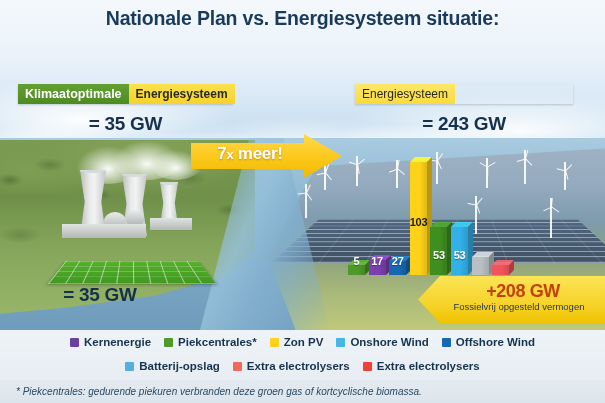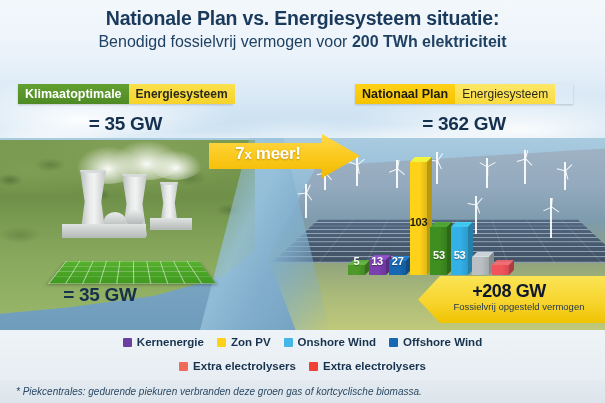--- a/index.html
+++ b/index.html
@@ -50,21 +50,21 @@
   }
   #card-left{left:18px;top:84px;width:215px;}
   #card-left .pill-a{background:linear-gradient(180deg,#63a031,#4e8a23);}
   #card-left .pill-b{background:linear-gradient(180deg,#fbe14e,#f6d32a);font-weight:bold;}
   #card-right{left:355px;top:84px;width:218px;}
   #card-right .pill-a{background:linear-gradient(180deg,#ffd21a,#f5c400);color:#1c1c10;}
   #card-right .pill-b{background:linear-gradient(180deg,#fde768,#fadb3e);}
 
   
   #arrow-7x{
-    position:absolute;left:209px;top:134px;width:151px;height:44px;z-index:27;
+    position:absolute;left:191px;top:134px;width:151px;height:44px;z-index:27;
   }
   #arrow-7x svg{display:block;}
   .arrow-7x-label{
     position:absolute;left:0;top:10px;width:118px;text-align:center;
     font-size:17px;font-weight:bold;color:#ffffff;
     text-shadow:0 1px 2px rgba(140,100,0,.55);letter-spacing:-.3px;
   }
   .arrow-7x-label .x{font-size:13px;}
 
   
@@ -149,22 +149,22 @@
     transform:skewY(-45deg);transform-origin:bottom left;filter:brightness(.72);}
   .bar .val{
     position:absolute;left:0;width:100%;text-align:center;
     font-size:11px;font-weight:bold;letter-spacing:-.3px;
   }
 
   
   #banner-208{position:absolute;left:418px;top:276px;width:187px;height:47px;z-index:26;}
   #banner-208 svg{display:block;}
   .b208-main{
-    position:absolute;left:10px;top:5px;width:162px;text-align:center;
-    font-size:18px;font-weight:bold;color:#0f172a;letter-spacing:-.4px;
+    position:absolute;left:24px;top:5px;width:162px;text-align:center;
+    font-size:18px;font-weight:bold;color:#c2410c;letter-spacing:-.4px;
   }
   .b208-sub{
     position:absolute;left:16px;top:25px;width:170px;text-align:center;
     font-size:9.5px;color:#24384d;
   }
   
   #gw-left-bottom{
     position:absolute;left:0px;top:284px;width:200px;text-align:center;z-index:26;
     font-size:19px;font-weight:bold;color:#16314d;letter-spacing:-.3px;
   }
@@ -283,37 +283,35 @@
     <div class="turbine" style="left:545px;top:60px;width:12px;height:40px;">
       <div class="mast"></div>
         <div class="blade" style="transform:rotate(5deg)"></div>
       <div class="blade" style="transform:rotate(125deg)"></div>
         <div class="blade" style="transform:rotate(245deg)"></div>
     </div>
   </div>
 
   <div class="title-wrap">
     <div class="title-1">Nationale Plan vs. Energiesysteem situatie:</div>
-    <div class="title-2"><span>Benodigd fossielvrij vermogen voor </span><b>200 TWh elektriciteit</b></div>
   </div>
 
   <div class="card" id="card-left">
     <div class="pillrow">
       <div class="pill-a">Klimaatoptimale</div>
       <div class="pill-b">Energiesysteem</div>
     </div>
     <div class="gw">= 35 GW</div>
   </div>
 
   <div class="card" id="card-right">
     <div class="pillrow">
-      <div class="pill-a">Nationaal Plan</div>
       <div class="pill-b">Energiesysteem</div>
     </div>
-    <div class="gw">= 362 GW</div>
+    <div class="gw">= 243 GW</div>
   </div>
 
   <div id="arrow-7x">
     <svg width="151" height="44" viewBox="0 0 151 44">
       <defs>
         <linearGradient id="ag1" x1="0" y1="0" x2="0" y2="1">
           <stop offset="0" stop-color="#ffd94a"></stop>
             <stop offset="55%" stop-color="#fbc81a"></stop>
             <stop offset="100%" stop-color="#f0b800"></stop>
         </linearGradient>
@@ -327,21 +325,21 @@
       <div class="bar" style="left: 2px; width: 17px; height: 10px;">
         <div class="face" style="background: linear-gradient(90deg, rgb(77, 154, 42) 0%, rgb(77, 154, 42) 55%, rgba(0, 0, 0, 0.12) 100%) rgb(77, 154, 42);"></div>
         <div class="top" style="background: rgb(77, 154, 42); filter: brightness(1.22);"></div>
         <div class="side" style="background: rgb(77, 154, 42);"></div>
         <div class="val" style="color: rgb(255, 255, 255); bottom: 8px; text-shadow: rgba(0, 0, 0, 0.35) 0px 1px 1px;">5</div>
       </div>
       <div class="bar" style="left: 22.6px; width: 17px; height: 15.246px;">
         <div class="face" style="background: linear-gradient(90deg, rgb(123, 63, 176) 0%, rgb(123, 63, 176) 55%, rgba(0, 0, 0, 0.12) 100%) rgb(123, 63, 176);"></div>
         <div class="top" style="background: rgb(123, 63, 176); filter: brightness(1.22);"></div>
         <div class="side" style="background: rgb(123, 63, 176);"></div>
-        <div class="val" style="color: rgb(255, 255, 255); bottom: 8px; text-shadow: rgba(0, 0, 0, 0.35) 0px 1px 1px;">13</div>
+        <div class="val" style="color: rgb(255, 255, 255); bottom: 8px; text-shadow: rgba(0, 0, 0, 0.35) 0px 1px 1px;">17</div>
       </div>
       <div class="bar" style="left: 43.2px; width: 17px; height: 14px;">
         <div class="face" style="background: linear-gradient(90deg, rgb(22, 104, 179) 0%, rgb(22, 104, 179) 55%, rgba(0, 0, 0, 0.12) 100%) rgb(22, 104, 179);"></div>
         <div class="top" style="background: rgb(22, 104, 179); filter: brightness(1.22);"></div>
         <div class="side" style="background: rgb(22, 104, 179);"></div>
         <div class="val" style="color: rgb(255, 255, 255); bottom: 8px; text-shadow: rgba(0, 0, 0, 0.35) 0px 1px 1px;">27</div>
       </div>
       <div class="bar" style="left: 63.8px; width: 17px; height: 113px;">
         <div class="face" style="background: linear-gradient(90deg, rgb(255, 210, 26) 0%, rgb(255, 210, 26) 55%, rgba(0, 0, 0, 0.12) 100%) rgb(255, 210, 26);"></div>
         <div class="top" style="background: rgb(255, 210, 26); filter: brightness(1.22);"></div>
@@ -391,34 +389,42 @@
 
   <div id="gw-left-bottom">= 35 GW</div>
 
   <div class="legend">
     <div class="legrow" id="legend-row-1">
         <div class="legitem">
           <span class="sw" style="background: rgb(107, 63, 160);"></span>
           <span class="legtext">Kernenergie</span>
         </div>
         <div class="legitem">
+          <span class="sw" style="background: rgb(77, 154, 42);"></span>
+          <span class="legtext">Piekcentrales*</span>
+        </div>
+        <div class="legitem">
           <span class="sw" style="background: rgb(255, 210, 26);"></span>
           <span class="legtext">Zon PV</span>
         </div>
         <div class="legitem">
           <span class="sw" style="background: rgb(69, 182, 232);"></span>
           <span class="legtext">Onshore Wind</span>
         </div>
         <div class="legitem">
           <span class="sw" style="background: rgb(22, 104, 179);"></span>
           <span class="legtext">Offshore Wind</span>
         </div>
       </div>
     <div class="legrow" id="legend-row-2">
         <div class="legitem">
+          <span class="sw" style="background: rgb(86, 174, 224);"></span>
+          <span class="legtext">Batterij-opslag</span>
+        </div>
+        <div class="legitem">
           <span class="sw" style="background: rgb(240, 106, 90);"></span>
           <span class="legtext">Extra electrolysers</span>
         </div>
         <div class="legitem">
           <span class="sw" style="background: rgb(239, 65, 54);"></span>
           <span class="legtext">Extra electrolysers</span>
         </div>
       </div>
   </div>
 

